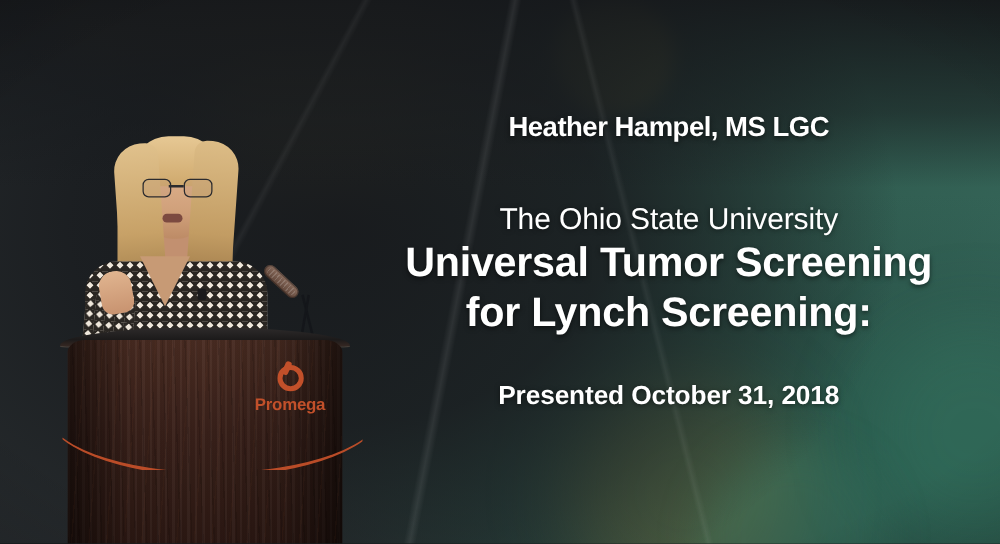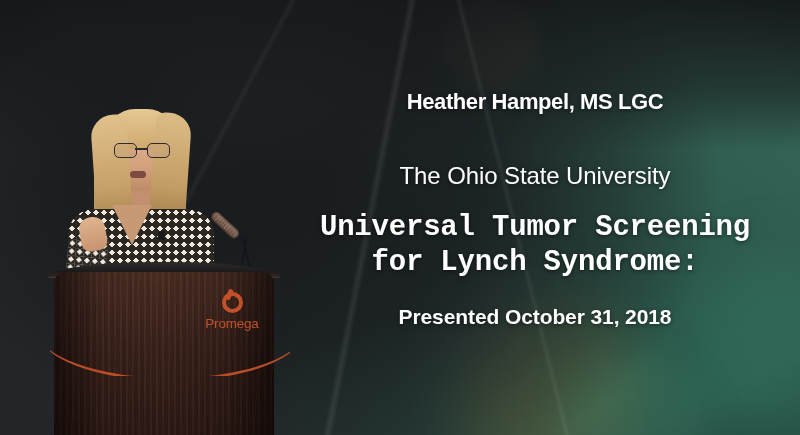--- a/index.html
+++ b/index.html
@@ -311,21 +311,21 @@
     content: "";
     position: absolute;
     left: 1px; top: -7px;
     width: 5px; height: 11px;
     background: #c2502a;
     transform: rotate(24deg);
     border-radius: 2px;
   }
   .pod-wordmark {
     font-family: "Liberation Sans", sans-serif;
-    font-weight: normal;
+    font-weight: bold;
     font-size: 13.5px;
     letter-spacing: -0.2px;
     color: #c2502a;
   }
 
   
   #titleblock {
     position: absolute;
     left: 300px;
     top: 0;
@@ -350,28 +350,27 @@
     width: 100%;
     font-size: 24px;
     font-weight: normal;
     letter-spacing: -0.1px;
     line-height: 1.15;
     text-shadow: 0 1px 4px rgba(0,0,0,0.5);
     margin-top: 26px;
   }
   .t-topic {
     position: absolute;
-    left: 0; top: 210px;
+    left: 0; top: 190px;
     width: 100%;
-    font-size: 29px;
+    font-size: 33px;
     font-weight: bold;
     line-height: 1.22;
     letter-spacing: -0.2px;
     text-shadow: 0 1px 4px rgba(0,0,0,0.55);
-    font-family: Liberation Mono, monospace;
   }
   .t-topic div { white-space: nowrap; }
   .t-date {
     position: absolute;
     left: 0; top: 305px;
     width: 100%;
     font-size: 21px;
     font-weight: bold;
     letter-spacing: -0.1px;
     text-shadow: 0 1px 4px rgba(0,0,0,0.5);
@@ -435,18 +434,18 @@
         <div class="pod-wordmark">Promega</div>
       </div>
     </div>
   </div>
 
   <div id="titleblock">
     <div class="t-name">Heather Hampel, MS LGC</div>
     <div class="t-org">The Ohio State University</div>
     <div class="t-topic">
       <div>Universal Tumor Screening</div>
-      <div>for Lynch Syndrome:</div>
+      <div>for Lynch Screening:</div>
     </div>
     <div class="t-date">Presented October 31, 2018</div>
   </div>
 
 </div>
 
 </body></html>

